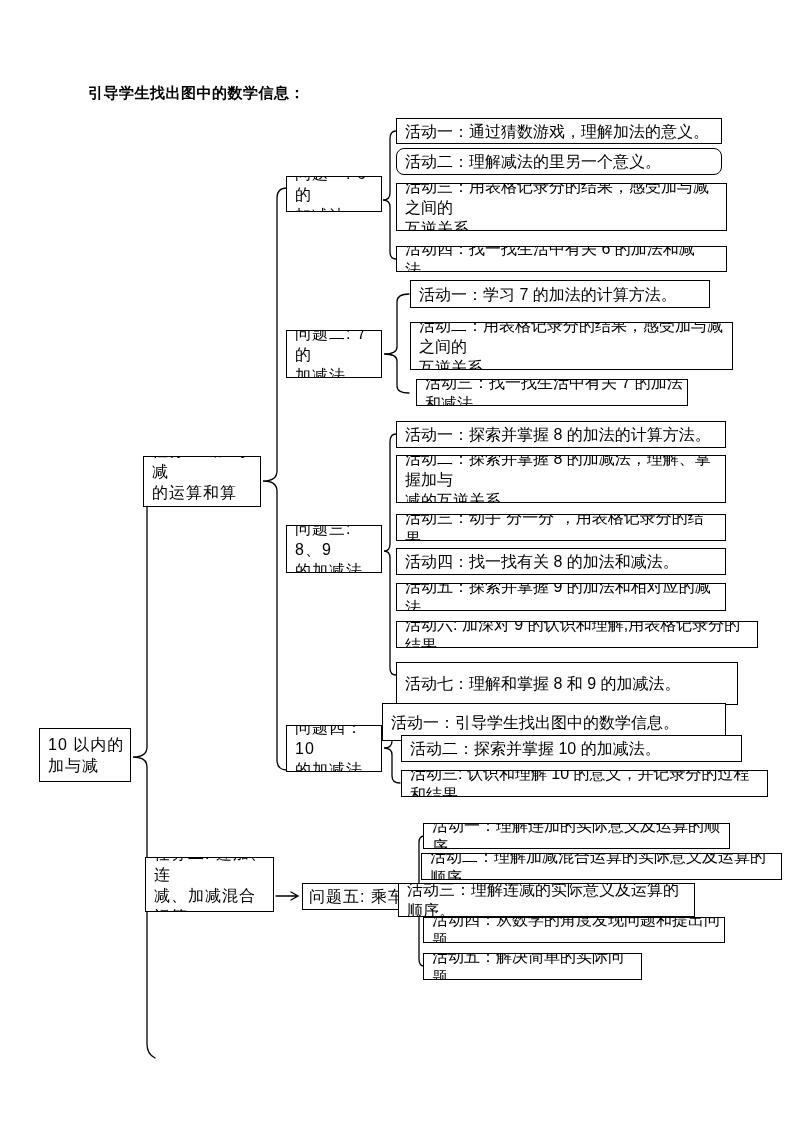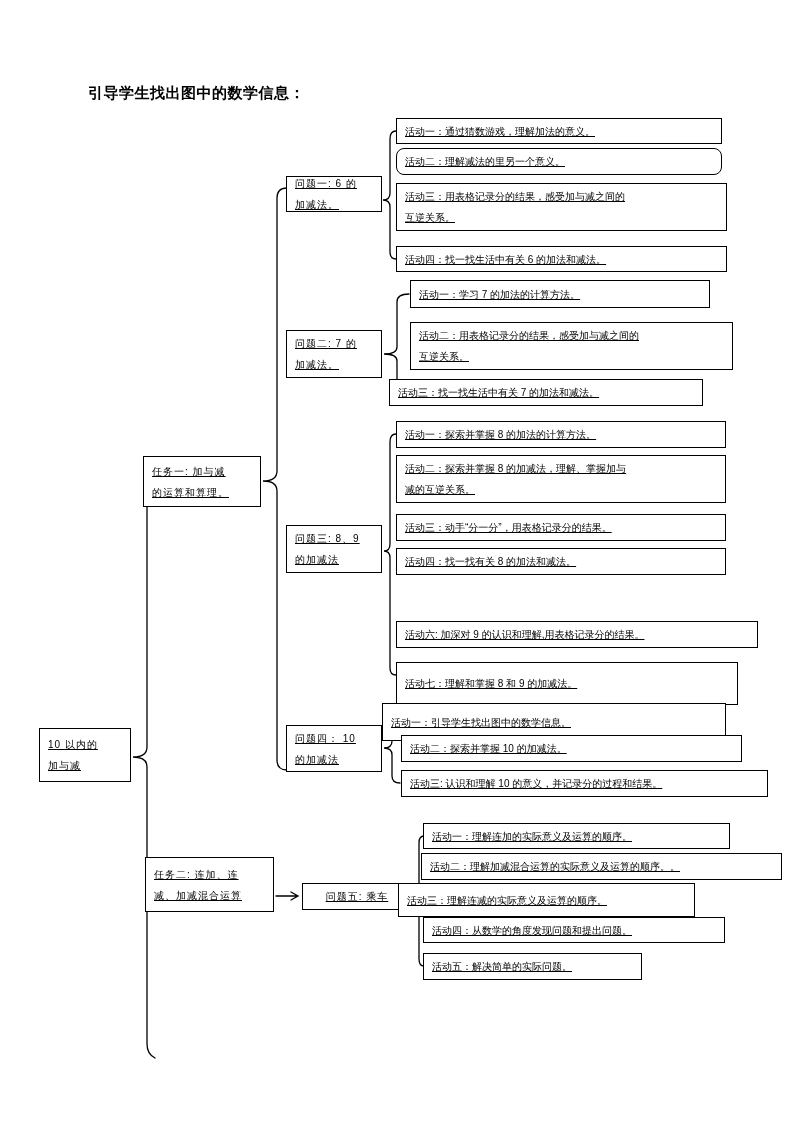--- a/index.html
+++ b/index.html
@@ -9,22 +9,22 @@
     overflow:hidden;margin:0 auto;
   }
   #connectors{position:absolute;left:0;top:0;width:794px;height:1123px;}
   .doc-title{
     position:absolute;left:88px;top:84px;font-size:15px;font-weight:bold;
     letter-spacing:0.5px;
   }
   .box{
     position:absolute;box-sizing:border-box;border:1.5px solid #000;background:#fff;
     display:flex;align-items:center;justify-content:flex-start;
-    padding:1px 4px 1px 8px;font-size:10px;line-height:21px;
-    white-space:pre-line;overflow:hidden;text-decoration:underline;
+    padding:1px 4px 1px 8px;font-size:16px;line-height:21px;
+    white-space:pre-line;overflow:hidden;
   }
   .node{letter-spacing:1px;}
   .center{justify-content:center;padding-left:4px;}
 </style>
 </head>
 <body>
 
 <div id="page">
 
   <svg id="connectors" viewBox="0 0 794 1123" xmlns="http://www.w3.org/2000/svg">
@@ -61,27 +61,28 @@
 
   <div class="box" style="left:396px;top:118px;width:326px;height:26px;">活动一：通过猜数游戏，理解加法的意义。</div>
   <div class="box" style="left:396px;top:148px;width:326px;height:27px;border-radius:8px;">活动二：理解减法的里另一个意义。</div>
   <div class="box" style="left:396px;top:183px;width:331px;height:48px;">活动三：用表格记录分的结果，感受加与减之间的
 互逆关系。</div>
   <div class="box" style="left:396px;top:246px;width:331px;height:26px;">活动四：找一找生活中有关 6 的加法和减法。</div>
 
   <div class="box" style="left:410px;top:280px;width:300px;height:28px;">活动一：学习 7 的加法的计算方法。</div>
   <div class="box" style="left:410px;top:322px;width:323px;height:48px;">活动二：用表格记录分的结果，感受加与减之间的
 互逆关系。</div>
-  <div class="box" style="left:389px;top:379px;width:314px;height:27px;">活动三：找一找生活中有关 7 的加法和减法。</div>
+  <div class="box" style="left:416px;top:379px;width:272px;height:27px;">活动三：找一找生活中有关 7 的加法和减法。</div>
 
   <div class="box" style="left:396px;top:421px;width:330px;height:27px;">活动一：探索并掌握 8 的加法的计算方法。</div>
   <div class="box" style="left:396px;top:455px;width:330px;height:48px;">活动二：探索并掌握 8 的加减法，理解、掌握加与
 减的互逆关系。</div>
   <div class="box" style="left:396px;top:514px;width:330px;height:27px;">活动三：动手“分一分”，用表格记录分的结果。</div>
   <div class="box" style="left:396px;top:548px;width:330px;height:27px;">活动四：找一找有关 8 的加法和减法。</div>
+  <div class="box" style="left:396px;top:583px;width:330px;height:28px;">活动五：探索并掌握 9 的加法和相对应的减法。</div>
   <div class="box" style="left:396px;top:621px;width:362px;height:27px;">活动六: 加深对 9 的认识和理解,用表格记录分的结果。</div>
   <div class="box" style="left:396px;top:662px;width:342px;height:43px;">活动七：理解和掌握 8 和 9 的加减法。</div>
 
   <div class="box" style="left:382px;top:703px;width:344px;height:38px;">活动一：引导学生找出图中的数学信息。</div>
   <div class="box" style="left:401px;top:735px;width:341px;height:27px;">活动二：探索并掌握 10 的加减法。</div>
   <div class="box" style="left:401px;top:770px;width:367px;height:27px;">活动三: 认识和理解 10 的意义，并记录分的过程和结果。</div>
 
   <div class="box" style="left:423px;top:823px;width:307px;height:26px;">活动一：理解连加的实际意义及运算的顺序。</div>
   <div class="box" style="left:421px;top:853px;width:361px;height:27px;">活动二：理解加减混合运算的实际意义及运算的顺序。。</div>
   <div class="box" style="left:398px;top:883px;width:297px;height:34px;">活动三：理解连减的实际意义及运算的顺序。</div>

